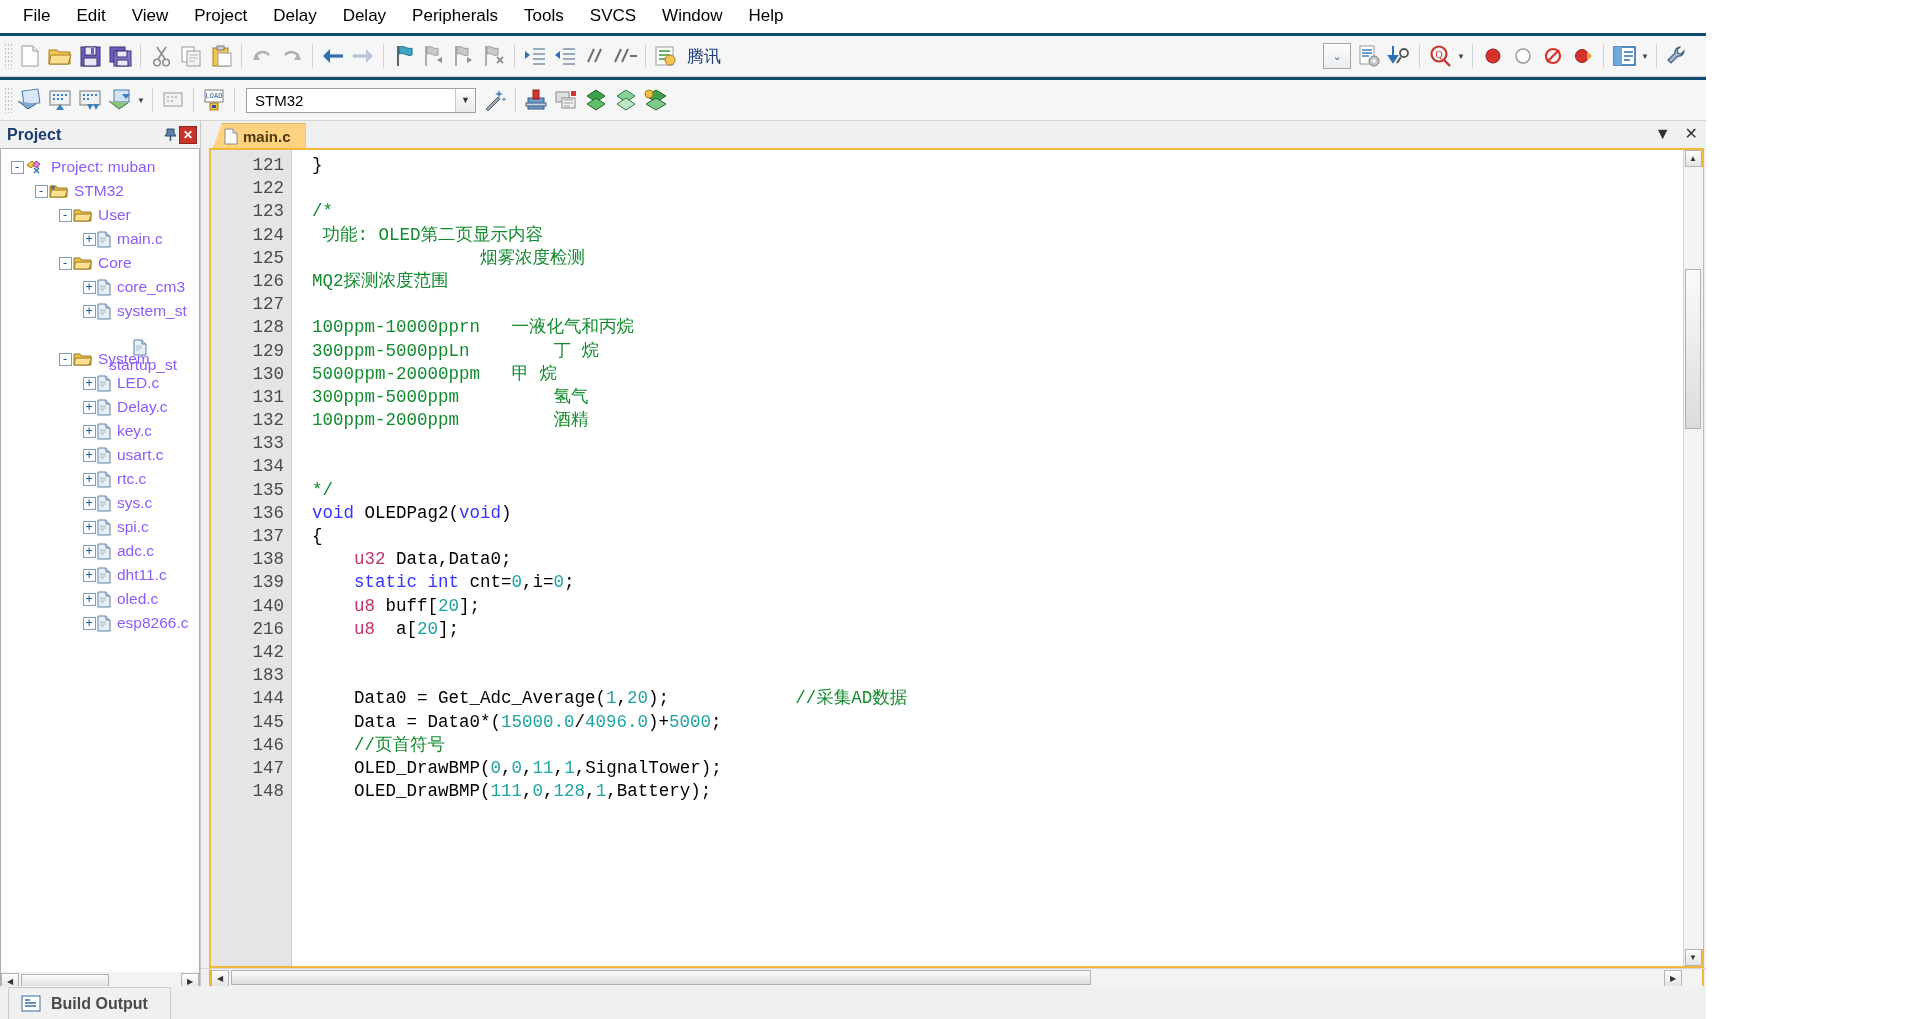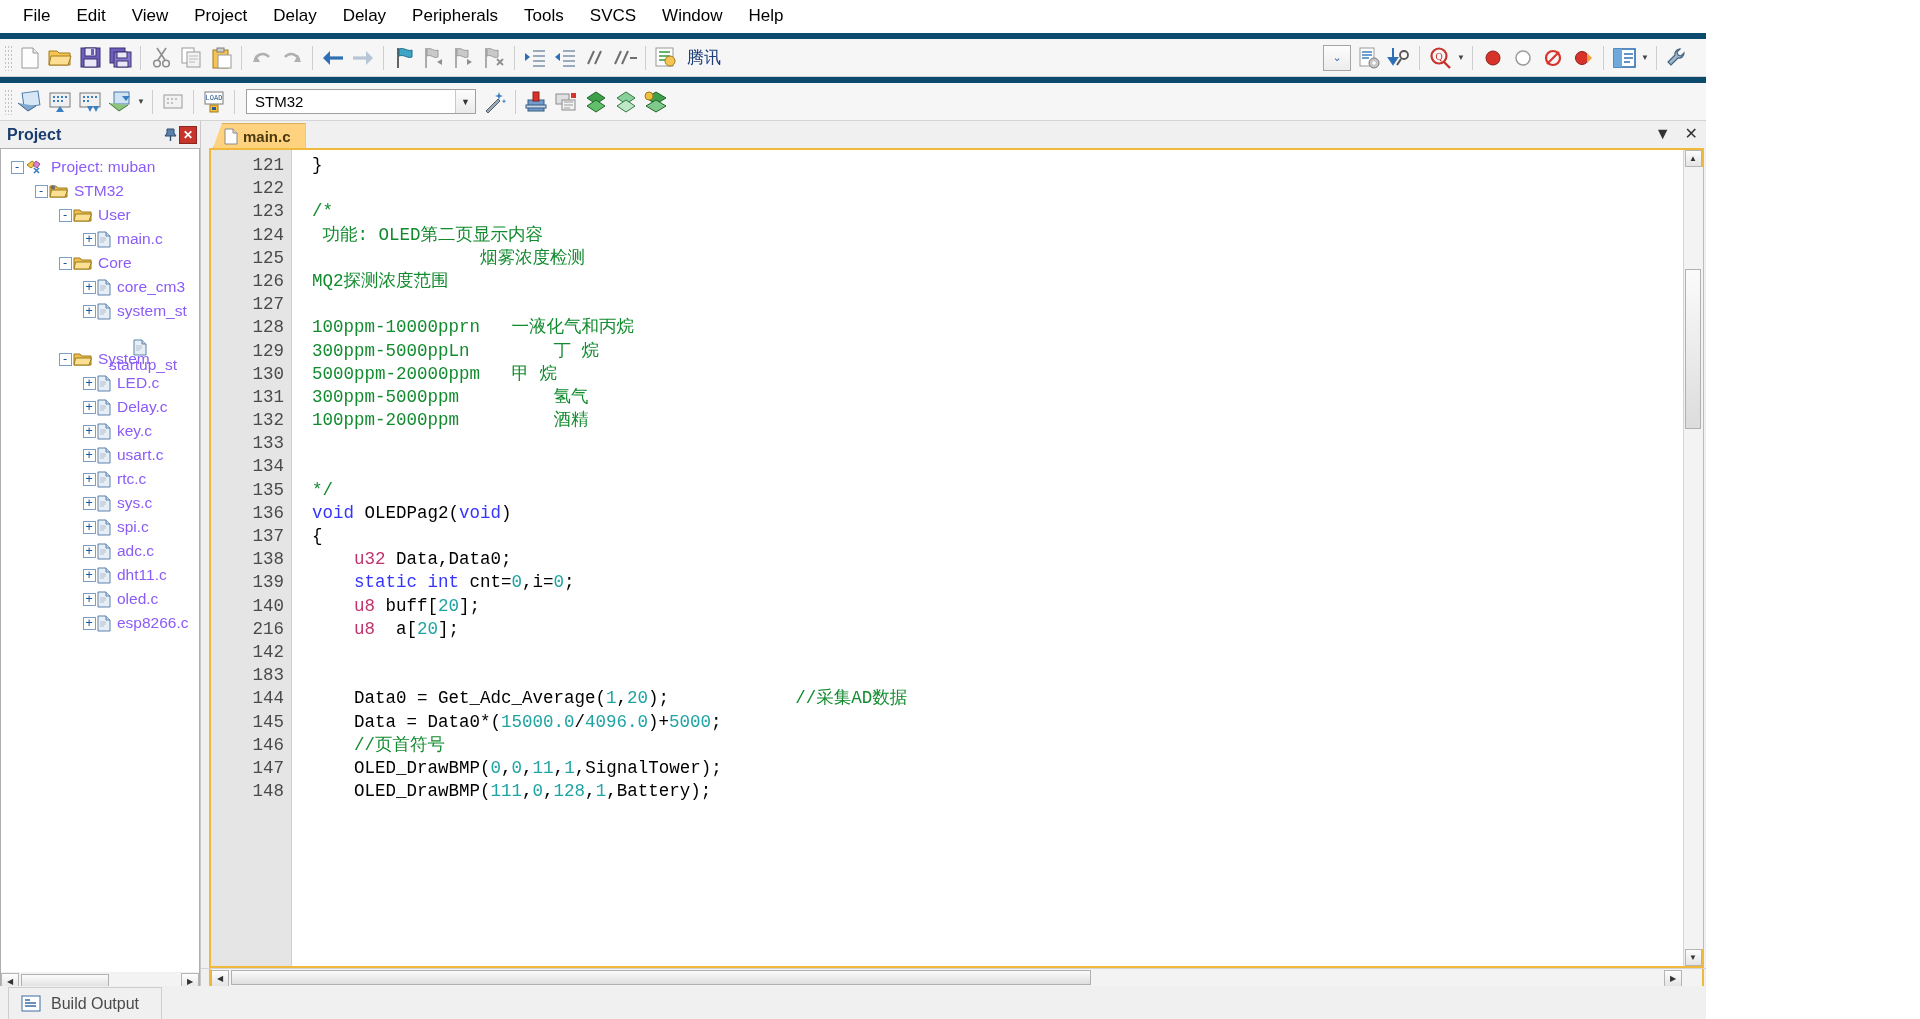--- a/index.html
+++ b/index.html
@@ -17,21 +17,21 @@
     height: 33px; background:#ffffff;
     display:flex; align-items:center; padding-left:10px;
     font-size:17px; color:#000;
     border-bottom:1px solid #ffffff;
   }
   .menubar .mi { padding: 3px 13px; cursor:default; white-space:nowrap; }
 
   
   .toolbar {
     height:44px; background:#f6f6f6;
-    border-top:6px solid #0c4a6e; border-bottom:1px solid #d4d4d4;
+    border-top:3px solid #0c4a6e; border-bottom:1px solid #d4d4d4;
     display:flex; align-items:center; padding-left:4px; gap:0px;
   }
   .tb2 { height:44px; }
   .grip { width:8px; height:26px; margin-right:3px;
     background-image: radial-gradient(#b9b9b9 1px, transparent 1px);
     background-size: 3px 4px; opacity:.85; }
   .tbtn {
     width:30px; height:30px; display:flex; align-items:center; justify-content:center;
     border:1px solid transparent; border-radius:2px; position:relative; flex:none;
   }
@@ -117,21 +117,21 @@
          display:flex; flex-direction:column; align-items:center;}
   .vsbtn{width:17px;height:17px;background:linear-gradient(#fdfdfd,#e4e4e4);border:1px solid #b5b5b5;
          display:flex;align-items:center;justify-content:center;font-size:8px;color:#333;flex:none;}
   .vsthumb{width:16px;background:linear-gradient(#fbfbfb,#dcdcdc);border:1px solid #b0b0b0;}
   .ehs { height:21px; display:flex; align-items:center; background:#f0f0f0;
          border-top:1px solid #d4d4d4;}
   .statusrow { height:30px; background:#f0f0f0; display:flex; align-items:flex-end; }
   .botbar { position:absolute; left:0; right:0; bottom:0; height:33px; background:#f0f0f0;}
   .bo-tab { position:absolute; left:8px; bottom:0; height:32px; display:flex; align-items:center;
             gap:10px; padding:0 22px 0 12px; background:#f0f0f0;
-            border:1px solid #cdcdcd; border-bottom:none; font-size:16px; color:#4a4a4a;}
+            border:1px solid #cdcdcd; border-bottom:none; font-size:16px; color:#4a4a4a;font-weight:bold;}
 </style>
 </head>
 <body>
 
 <div id="app">
 
   <div class="menubar">
     <div class="mi">File</div>
     <div class="mi">Edit</div>
     <div class="mi">View</div>

